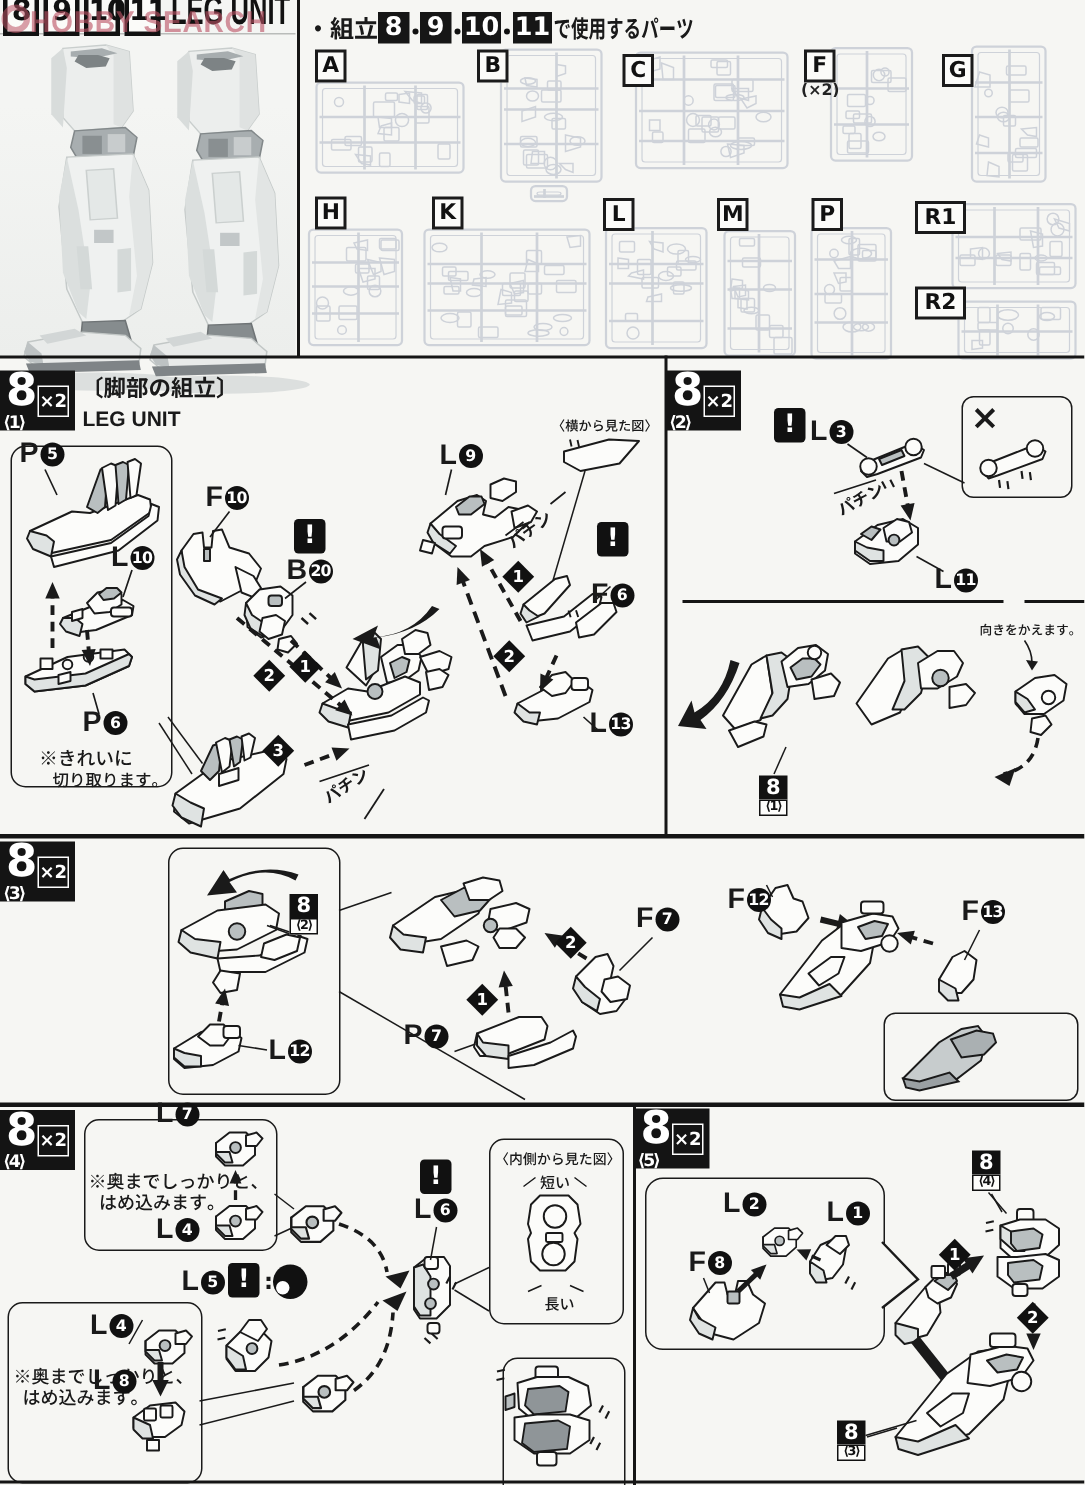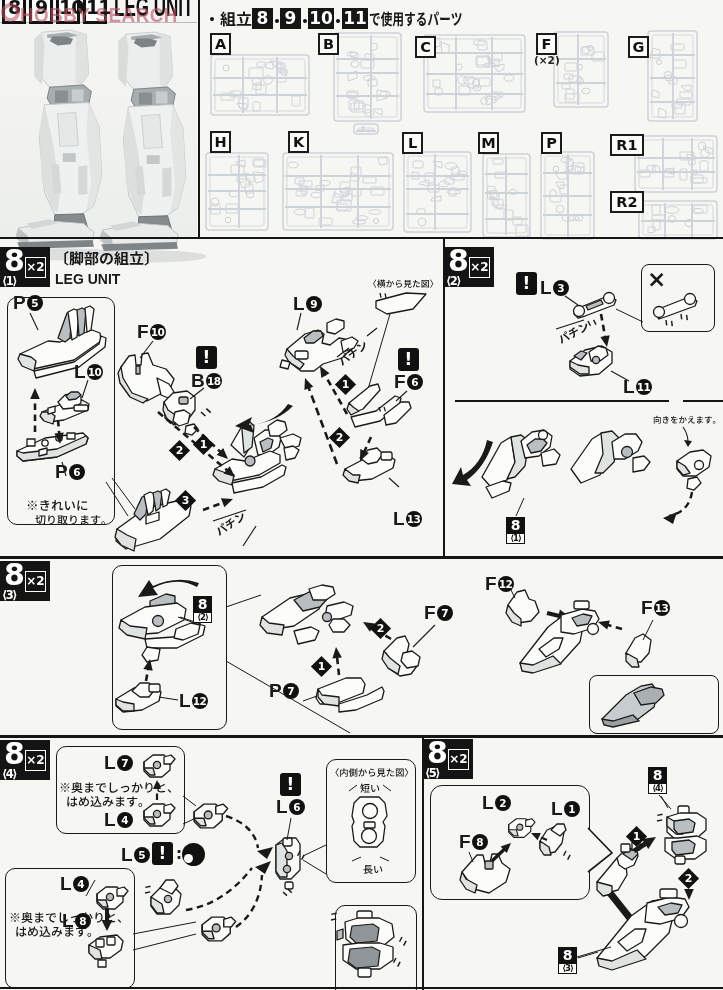--- a/index.html
+++ b/index.html
@@ -954,34 +954,34 @@
   </div>
 <div class="shdr" style="left:423px;top:739px">
     <div class="shnum">8</div>
     <div class="shsub">⟨5⟩</div>
     <div class="shmult"><span>×2</span></div>
   </div>
 <div id="s1-title-en">LEG UNIT</div>
 
 <div class="plabel" style="left:13px;top:292px"><span class="pltr">P</span><span class="pnum">5</span></div>
 <div class="plabel" style="left:74px;top:361px"><span class="pltr">L</span><span class="pnum">10</span></div>
-<div class="plabel" style="left:55px;top:461px"><span class="pltr">P</span><span class="pnum">6</span></div>
+<div class="plabel" style="left:55px;top:471px"><span class="pltr">P</span><span class="pnum">6</span></div>
 <div class="plabel" style="left:137px;top:321px"><span class="pltr">F</span><span class="pnum">10</span></div>
-<div class="plabel" style="left:191px;top:370px"><span class="pltr">B</span><span class="pnum">18</span></div>
+<div class="plabel" style="left:191px;top:370px"><span class="pltr">B</span><span class="pnum">20</span></div>
 <div class="plabel" style="left:293px;top:293px"><span class="pltr">L</span><span class="pnum">9</span></div>
-<div class="plabel" style="left:394px;top:371px"><span class="pltr">F</span><span class="pnum">6</span></div>
-<div class="plabel" style="left:393px;top:508px"><span class="pltr">L</span><span class="pnum">13</span></div>
+<div class="plabel" style="left:394px;top:386px"><span class="pltr">F</span><span class="pnum">6</span></div>
+<div class="plabel" style="left:393px;top:472px"><span class="pltr">L</span><span class="pnum">13</span></div>
 <div class="plabel" style="left:540px;top:277px"><span class="pltr">L</span><span class="pnum">3</span></div>
 <div class="plabel" style="left:623px;top:376px"><span class="pltr">L</span><span class="pnum">11</span></div>
 <div class="plabel" style="left:179px;top:690px"><span class="pltr">L</span><span class="pnum">12</span></div>
 <div class="plabel" style="left:269px;top:680px"><span class="pltr">P</span><span class="pnum">7</span></div>
 <div class="plabel" style="left:424px;top:602px"><span class="pltr">F</span><span class="pnum">7</span></div>
-<div class="plabel" style="left:485px;top:573px"><span class="pltr">F</span><span class="pnum">12</span></div>
+<div class="plabel" style="left:485px;top:589px"><span class="pltr">F</span><span class="pnum">12</span></div>
 <div class="plabel" style="left:641px;top:597px"><span class="pltr">F</span><span class="pnum">13</span></div>
-<div class="plabel" style="left:104px;top:752px"><span class="pltr">L</span><span class="pnum">7</span></div>
+<div class="plabel" style="left:104px;top:732px"><span class="pltr">L</span><span class="pnum">7</span></div>
 <div class="plabel" style="left:104px;top:809px"><span class="pltr">L</span><span class="pnum">4</span></div>
 <div class="plabel" style="left:121px;top:844px"><span class="pltr">L</span><span class="pnum">5</span></div>
 <div class="plabel" style="left:276px;top:796px"><span class="pltr">L</span><span class="pnum">6</span></div>
 <div class="plabel" style="left:60px;top:873px"><span class="pltr">L</span><span class="pnum">4</span></div>
 <div class="plabel" style="left:62px;top:910px"><span class="pltr">L</span><span class="pnum">8</span></div>
 <div class="plabel" style="left:482px;top:792px"><span class="pltr">L</span><span class="pnum">2</span></div>
 <div class="plabel" style="left:551px;top:798px"><span class="pltr">L</span><span class="pnum">1</span></div>
 <div class="plabel" style="left:459px;top:831px"><span class="pltr">F</span><span class="pnum">8</span></div>
 
 <div class="sdiamond" style="left:196px;top:437px">

